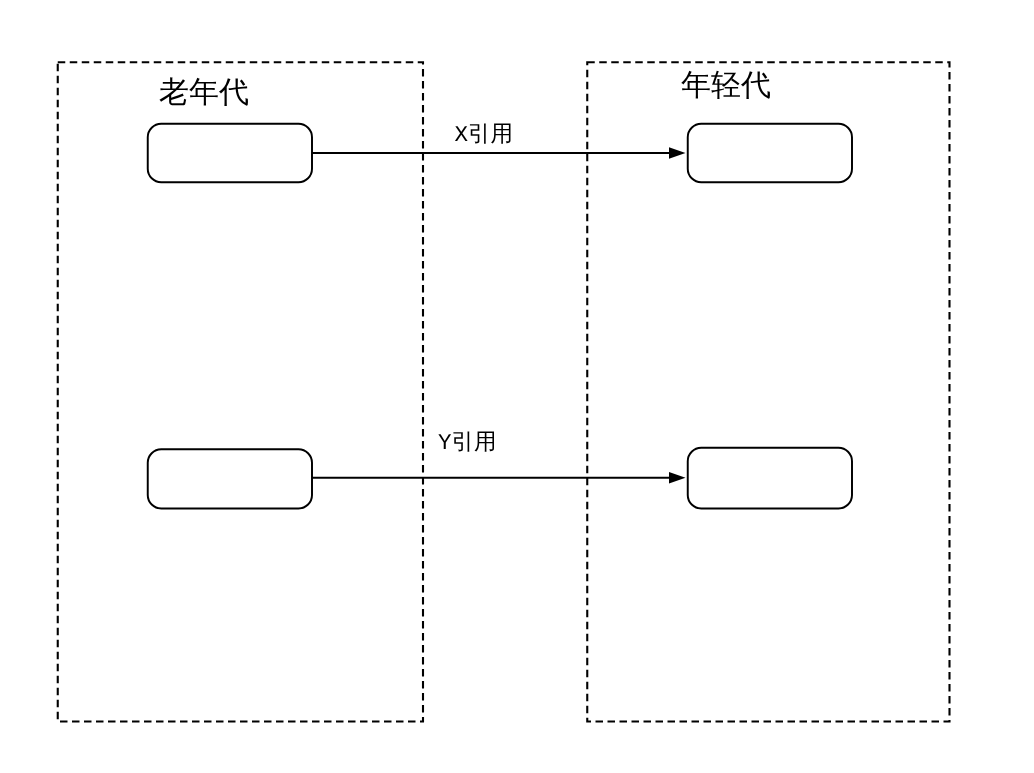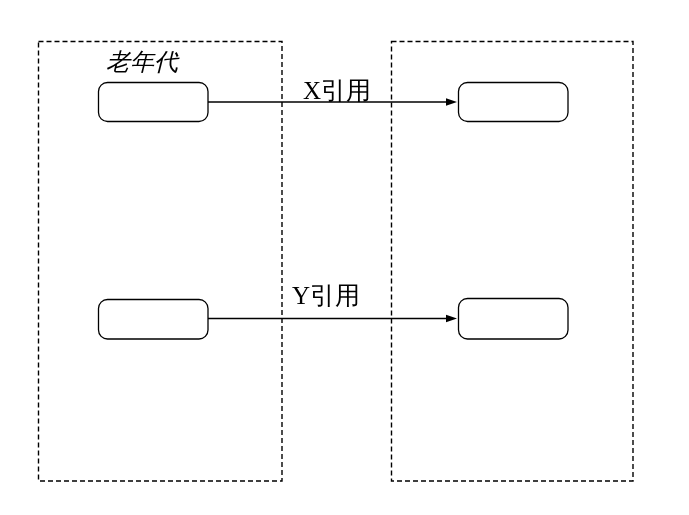--- a/index.html
+++ b/index.html
@@ -22,37 +22,36 @@
     width: 689px;
     height: 515px;
   }
   .label {
     position: absolute;
     color: #000000;
     white-space: nowrap;
     user-select: none;
   }
   .region-label {
-    font-size: 24px;
+    font-size: 20px;
     line-height: 23px;
     font-family: "Liberation Serif", serif;
-    font-style: italic;
   }
   .region-label.old {
     left: 106px;
     top: 51px;
   }
   .region-label.young {
     left: 454px;
     top: 46px;
   }
   .arrow-label {
-    font-size: 25px;
+    font-size: 15px;
     line-height: 20px;
-    font-family: Liberation Serif, serif;
+    font-family: Liberation Mono, monospace;
   }
   .arrow-label.x {
     left: 303px;
     top: 81px;
   }
   .arrow-label.y {
     left: 292px;
     top: 286px;
   }
 </style>
@@ -77,18 +76,19 @@
     </g>
 
     <g>
       <line x1="208" y1="318.5" x2="447" y2="318.5" stroke="#000000" stroke-width="1.3"></line>
       <polygon points="457,318.5 446,314.7 446,322.3" fill="#000000"></polygon>
     </g>
   </svg>
 
   <div class="label region-label old">老年代</div>
 
+  <div class="label region-label young">年轻代</div>
 
   <div class="label arrow-label x">X引用</div>
 
   <div class="label arrow-label y">Y引用</div>
 
 </div>
 
 </body></html>

